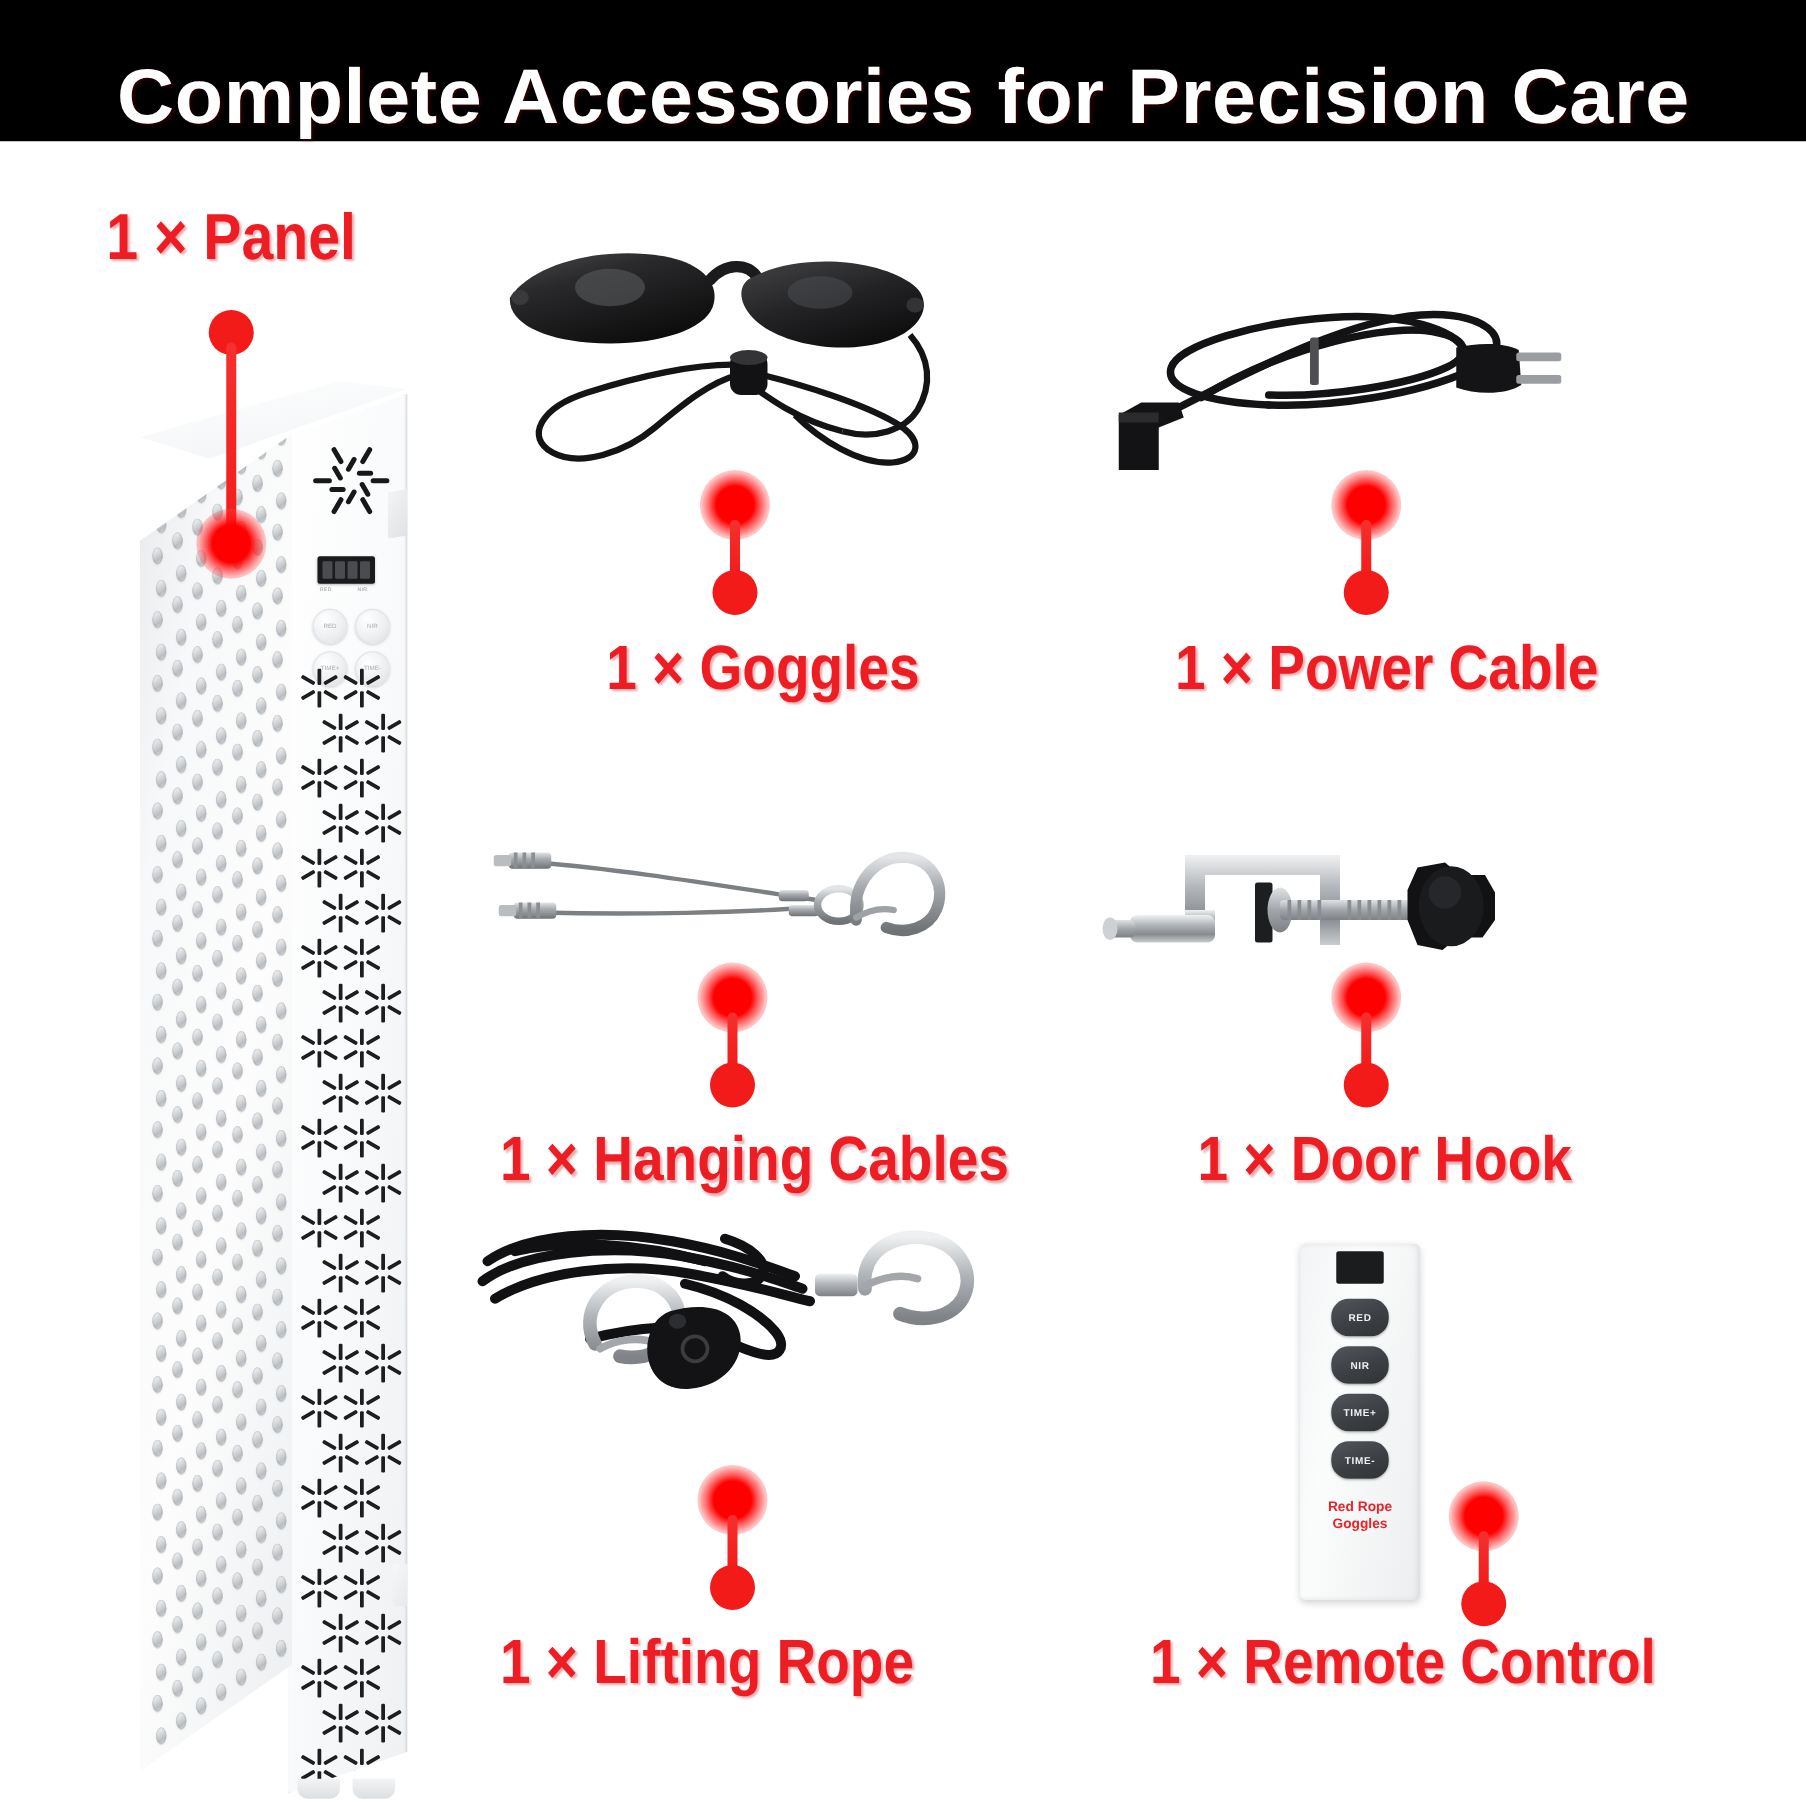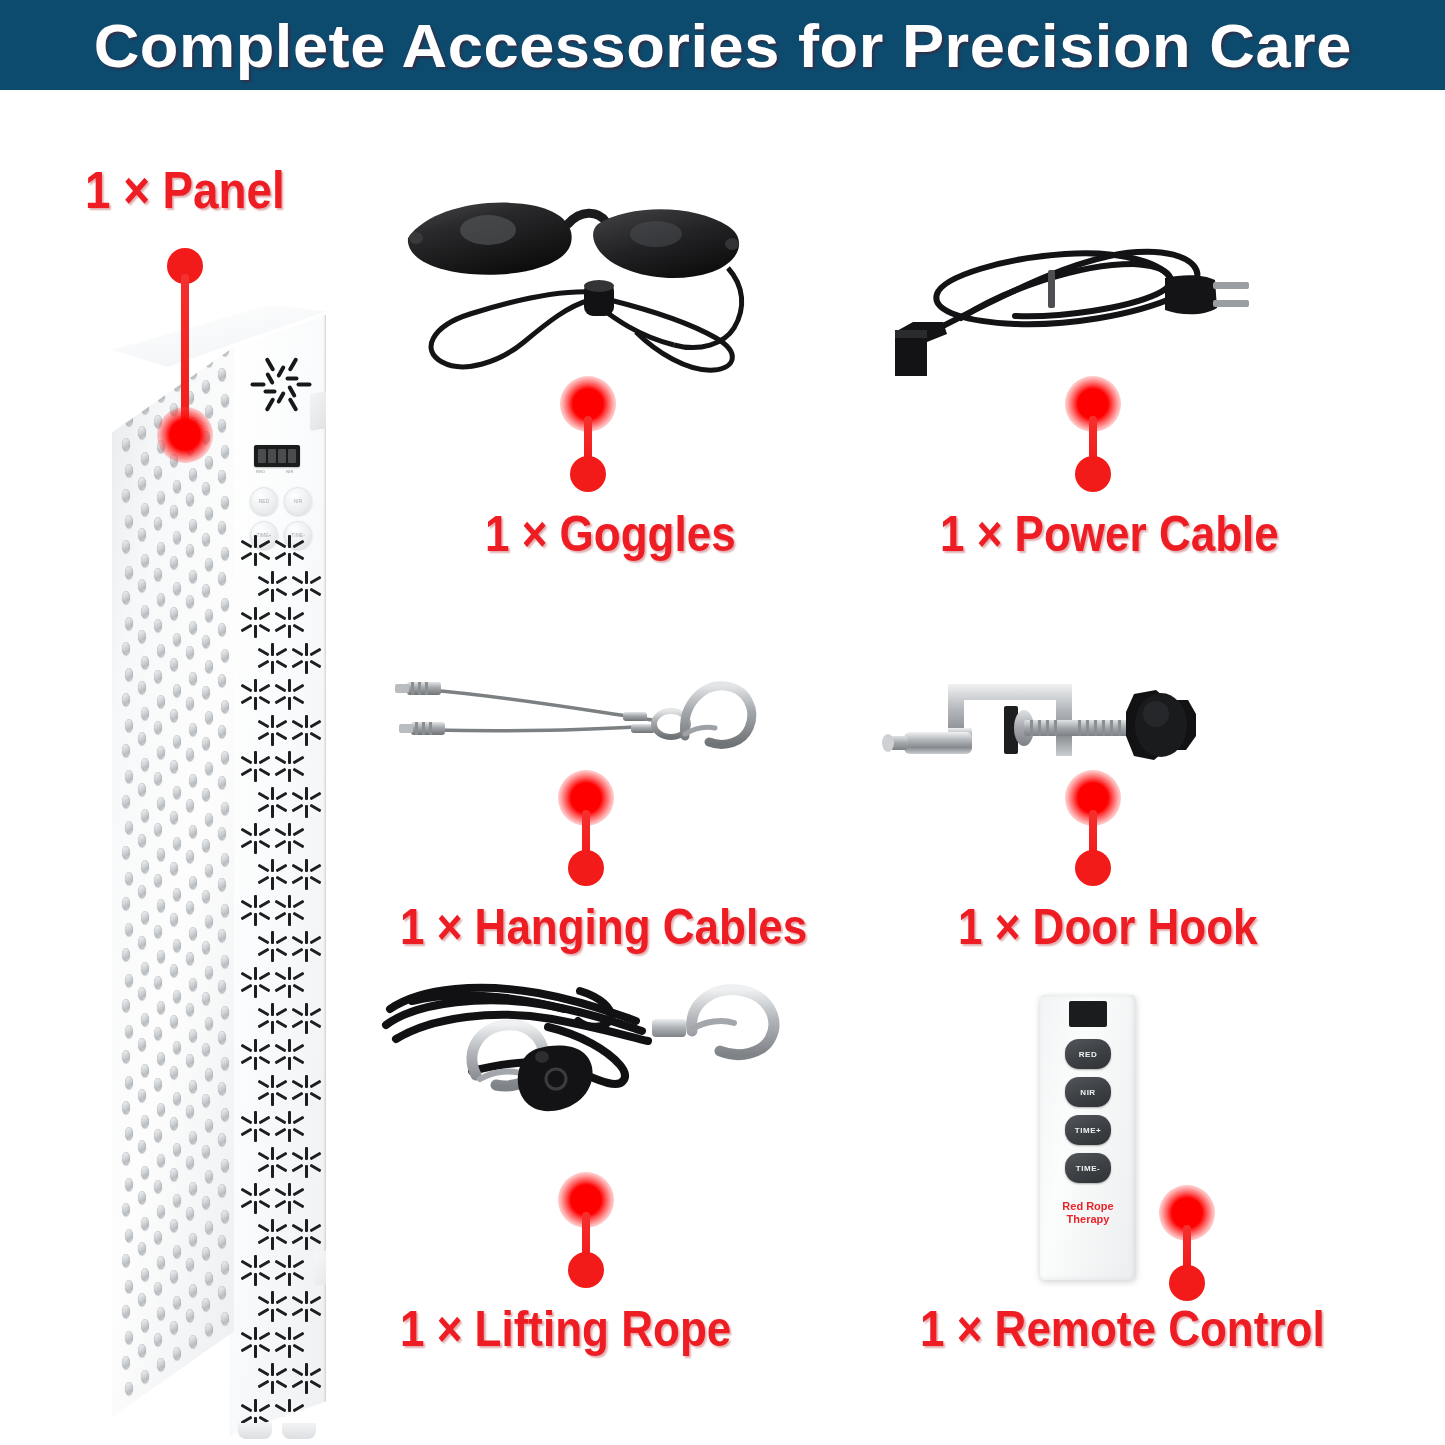--- a/index.html
+++ b/index.html
@@ -6,23 +6,23 @@
   body{
     width:1445px;height:1445px;
     background:#ffffff;
     font-family:"Liberation Sans",sans-serif;
     overflow:hidden;
     position:relative;
   }
 
   
   .banner{
-    position:absolute;left:0;top:0;width:1445px;height:90px;
-    background:#0c4a6e;
-    display:flex;align-items:center;justify-content:center;
+    position:absolute;left:0;top:0;width:1445px;height:113px;
+    background:#000000;
+    display:flex;align-items:flex-end;justify-content:center;
   }
   .banner-title{
     color:#ffffff;
     font-size:62px;
     font-weight:bold;
     letter-spacing:0.5px;
     transform:scaleX(1.02);
     white-space:nowrap;
     text-shadow:2px 2px 2px rgba(120,0,0,.35);
   }
@@ -1016,21 +1016,21 @@
 
 <div id="remote-device">
   <div class="remote-body"></div>
   <div class="remote-ir"></div>
   <div class="rbtn" style="top:44px;">RED</div>
   <div class="rbtn" style="top:82px;">NIR</div>
   <div class="rbtn" style="top:120px;">TIME+</div>
   <div class="rbtn" style="top:158px;">TIME-</div>
   <div class="remote-brand">
     <div>Red Rope</div>
-    <div>Therapy</div>
+    <div>Goggles</div>
   </div>
 </div>
 
 <div class="marker m-glow-top" style="left:1157px;top:1185px;height:118px;">
   <div class="glow"></div>
   <div class="stem"></div>
   <div class="dot"></div>
 </div>
 <div class="label" style="left:920px;top:1300px;">1 × Remote Control</div>
 

